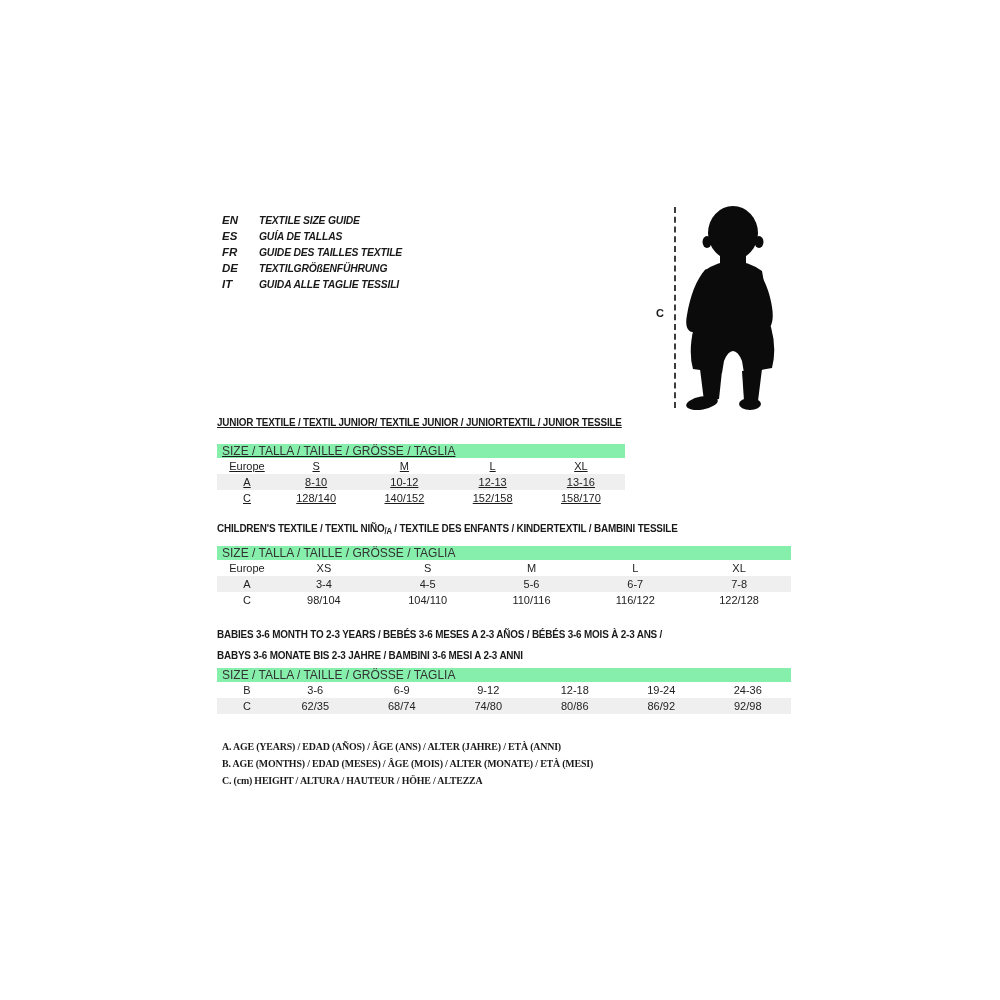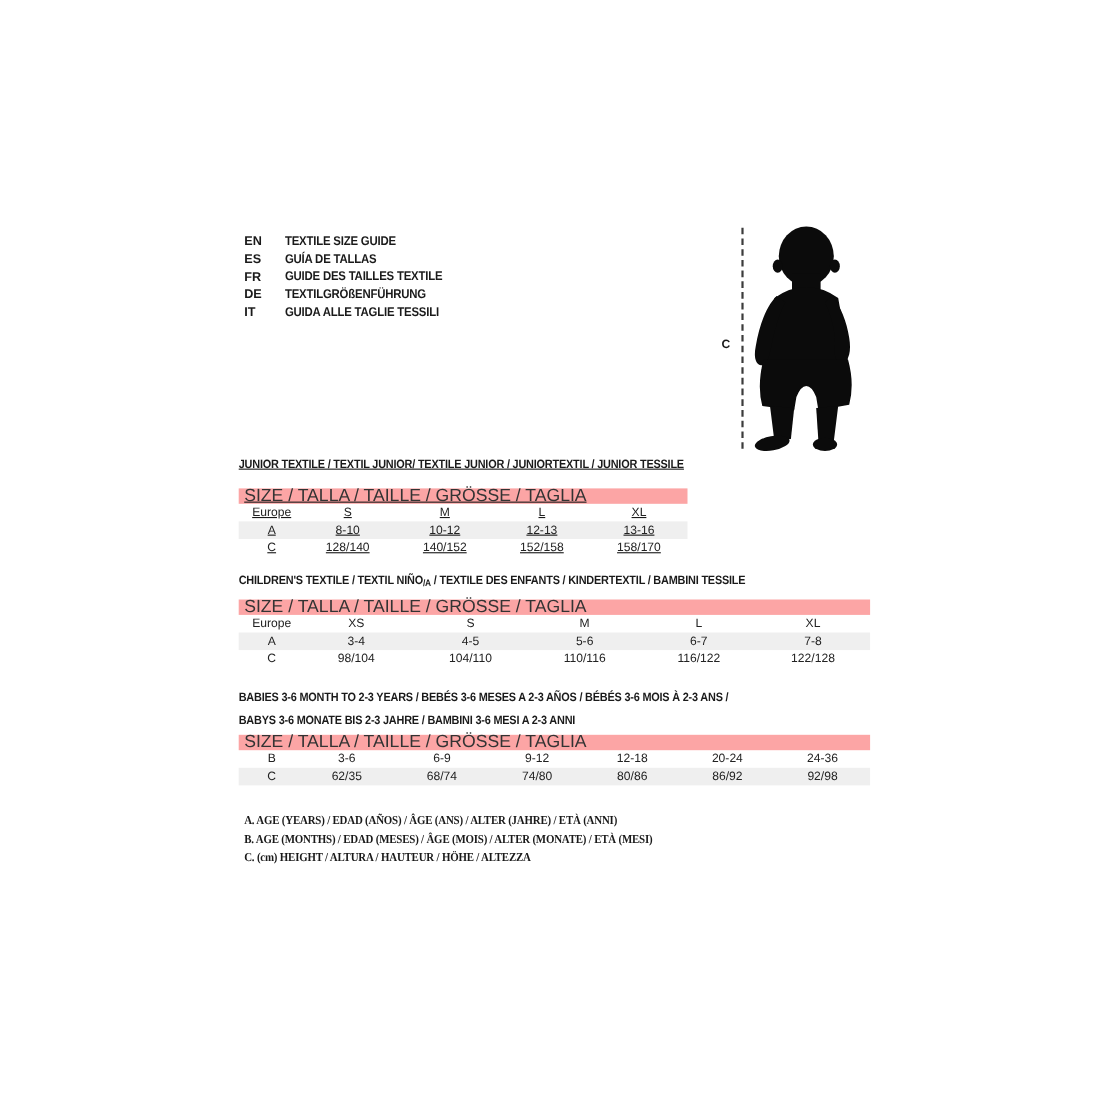--- a/index.html
+++ b/index.html
@@ -3,40 +3,40 @@
 <meta charset="utf-8">
 <style>
   html,body{margin:0;padding:0;}
   body{
     width:1000px;height:1000px;position:relative;background:#ffffff;
     font-family:"Liberation Sans", sans-serif;color:#1a1a1a;overflow:hidden;
   }
   .cond{transform:scaleX(0.9);transform-origin:0 50%;white-space:nowrap;letter-spacing:-0.2px;}
 
   
-  .lang{position:absolute;left:222px;top:212px;}
+  .lang{position:absolute;left:222px;top:212px;font-style:italic;}
   .lang-row{display:flex;height:16px;line-height:16px;font-size:11.5px;font-weight:bold;}
   .lang-code{width:37px;flex:0 0 37px;}
 
   
   .fig-svg{position:absolute;left:684px;top:199px;width:96px;height:214px;}
   .dotline{position:absolute;left:674px;top:207px;height:201px;width:0;border-left:2px dashed #3c3c3c;}
   .c-label{position:absolute;left:656px;top:307px;font-size:11px;font-weight:bold;}
 
   
   .tblwrap{position:absolute;}
   .tbl-title{font-size:11px;font-weight:bold;line-height:14px;margin:0;}
   .tbl-title sub,.tt-sub{font-size:8.5px;vertical-align:-2px;}
   .t1{left:217px;top:415px;width:408px;text-decoration:underline;}
   .t1 .tbl-title{margin-bottom:15px;}
   .t2{left:217px;top:521px;width:574px;}
   .t2 .tbl-title{margin-bottom:8px;}
   .t3{left:217px;top:626px;width:574px;}
   .t3 .tbl-title{line-height:16px;margin-bottom:5px;}
-  .size-bar{height:14px;line-height:14px;background:#fca5a5;font-size:16px;color:#333333;padding-left:5px;box-sizing:border-box;}
+  .size-bar{height:14px;line-height:14px;background:#86efac;font-size:12px;color:#333333;padding-left:5px;box-sizing:border-box;}
   .trow{display:flex;height:16px;line-height:16px;font-size:11px;color:#222222;}
   .trow.shade{background:#efefef;}
   .rlabel{flex:0 0 55px;padding-left:5px;box-sizing:border-box;text-align:center;}
   .tcell{flex:1 1 0;text-align:center;}
 
   
   .foot{position:absolute;left:222px;top:738px;font-family:Liberation Serif, serif;}
   .foot-line{height:17px;line-height:17px;font-size:11px;font-weight:bold;}
 </style>
 </head>
@@ -142,21 +142,21 @@
 <div class="tblwrap t3">
   <div class="tbl-title cond">BABIES 3-6 MONTH TO 2-3 YEARS / BEBÉS 3-6 MESES A 2-3 AÑOS / BÉBÉS 3-6 MOIS À 2-3 ANS /</div>
   <div class="tbl-title cond">BABYS 3-6 MONATE BIS 2-3 JAHRE / BAMBINI 3-6 MESI A 2-3 ANNI</div>
   <div class="size-bar">SIZE / TALLA / TAILLE / GRÖSSE / TAGLIA</div>
   <div class="trow">
     <span class="rlabel">B</span>
     <span class="tcell">3-6</span>
     <span class="tcell">6-9</span>
     <span class="tcell">9-12</span>
     <span class="tcell">12-18</span>
-    <span class="tcell">20-24</span>
+    <span class="tcell">19-24</span>
     <span class="tcell">24-36</span>
   </div>
   <div class="trow shade">
     <span class="rlabel">C</span>
     <span class="tcell">62/35</span>
     <span class="tcell">68/74</span>
     <span class="tcell">74/80</span>
     <span class="tcell">80/86</span>
     <span class="tcell">86/92</span>
     <span class="tcell">92/98</span>

